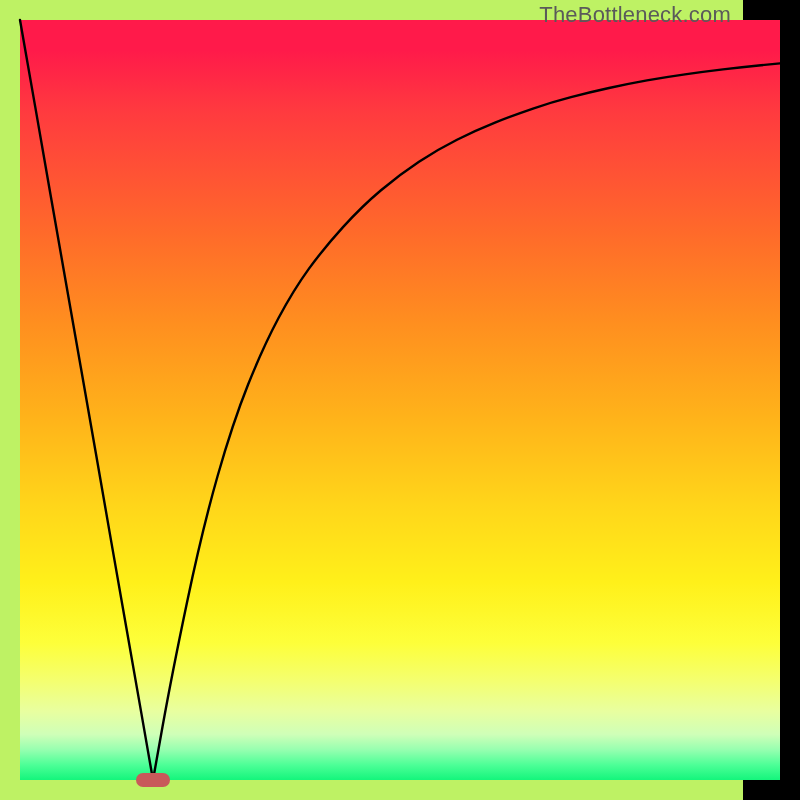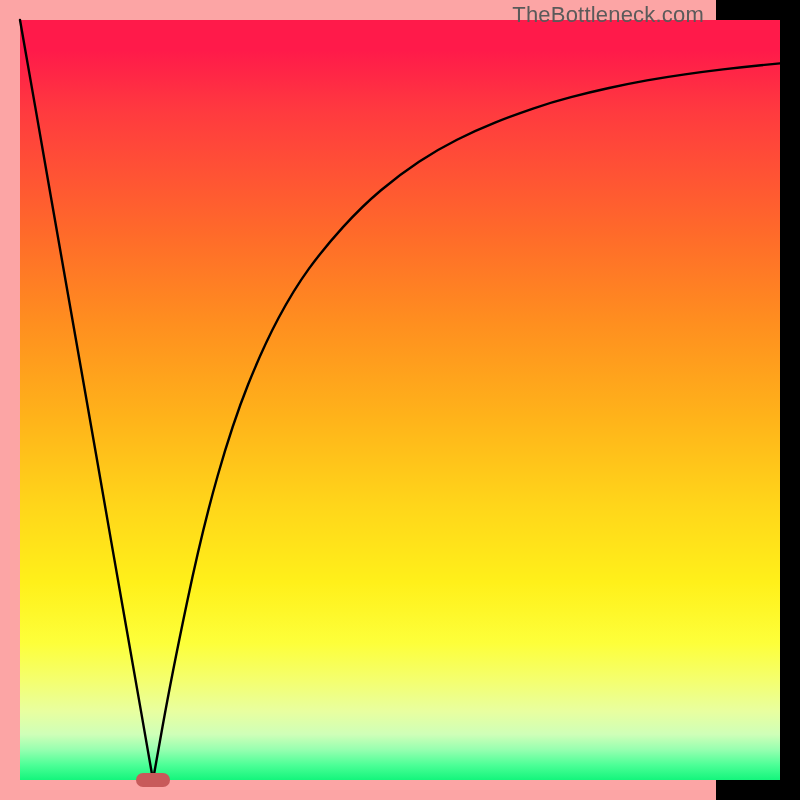--- a/index.html
+++ b/index.html
@@ -7,21 +7,22 @@
     padding: 0;
     width: 800px;
     height: 800px;
     background: #000;
     overflow: hidden;
   }
   .frame {
     position: relative;
     width: 716px;
     height: 800px;
-    background: #fca5a5;
+    background: #bef264;
+    padding-left: 27px;
   }
   .plot-area {
     position: absolute;
     left: 20px;
     top: 20px;
     width: 760px;
     height: 760px;
     background: linear-gradient(to bottom,
       #ff1a4a 0%,
       #ff1a4a 4%,

